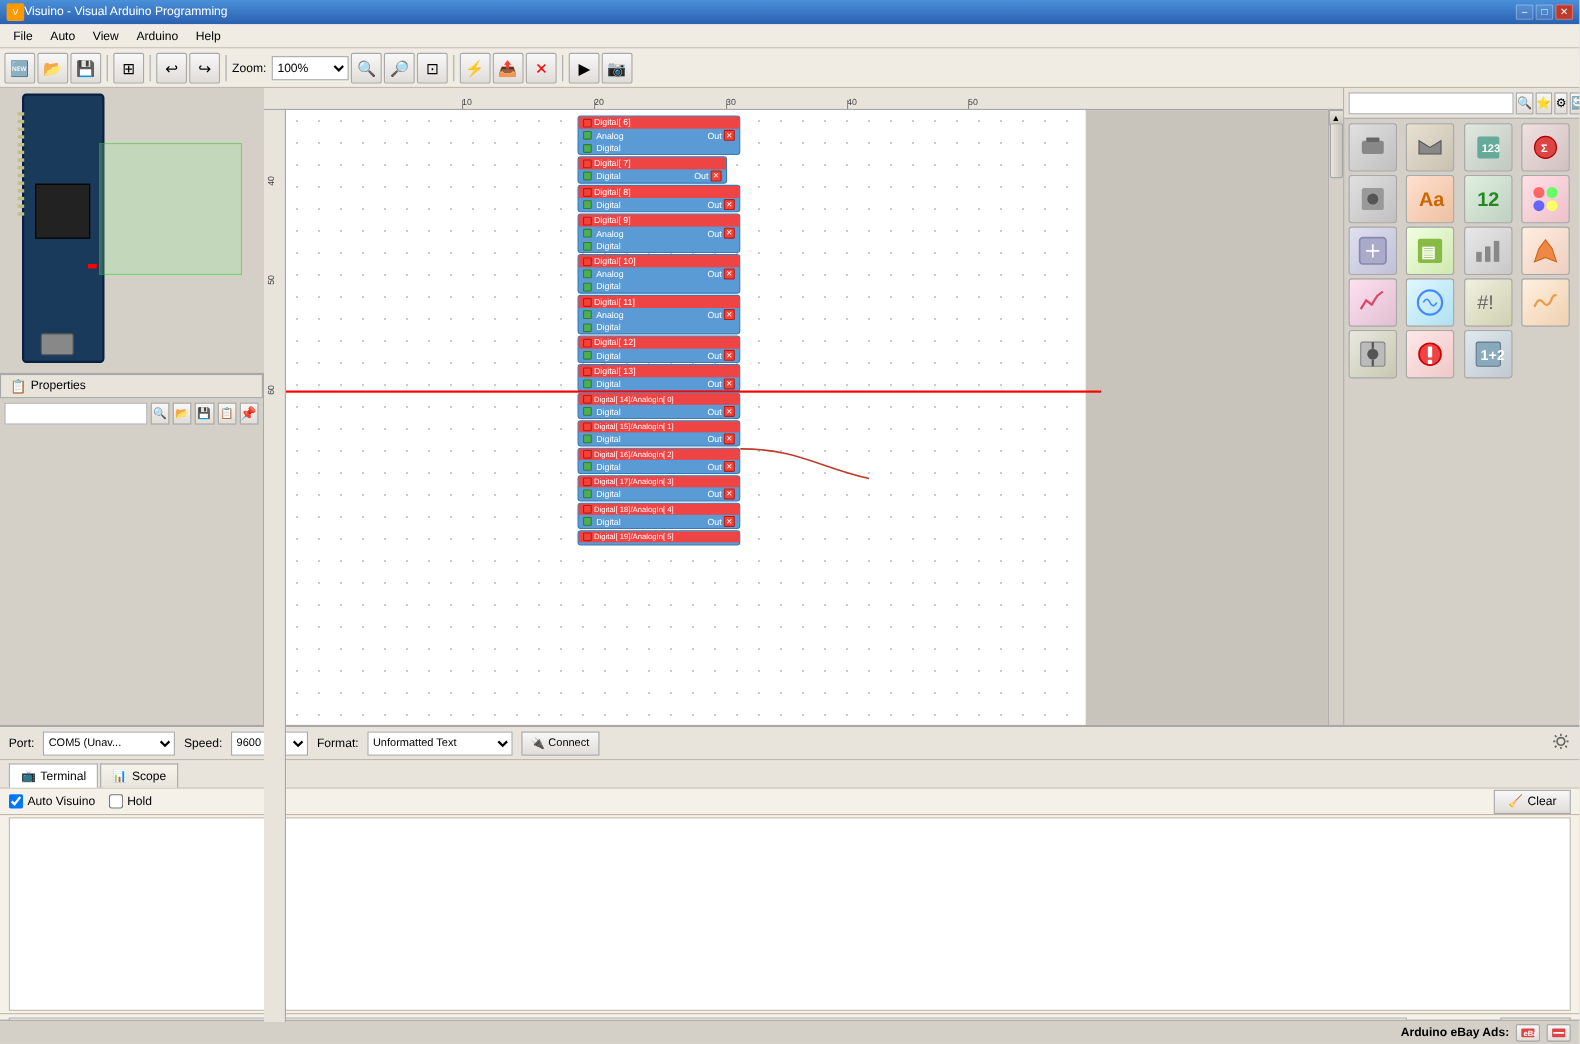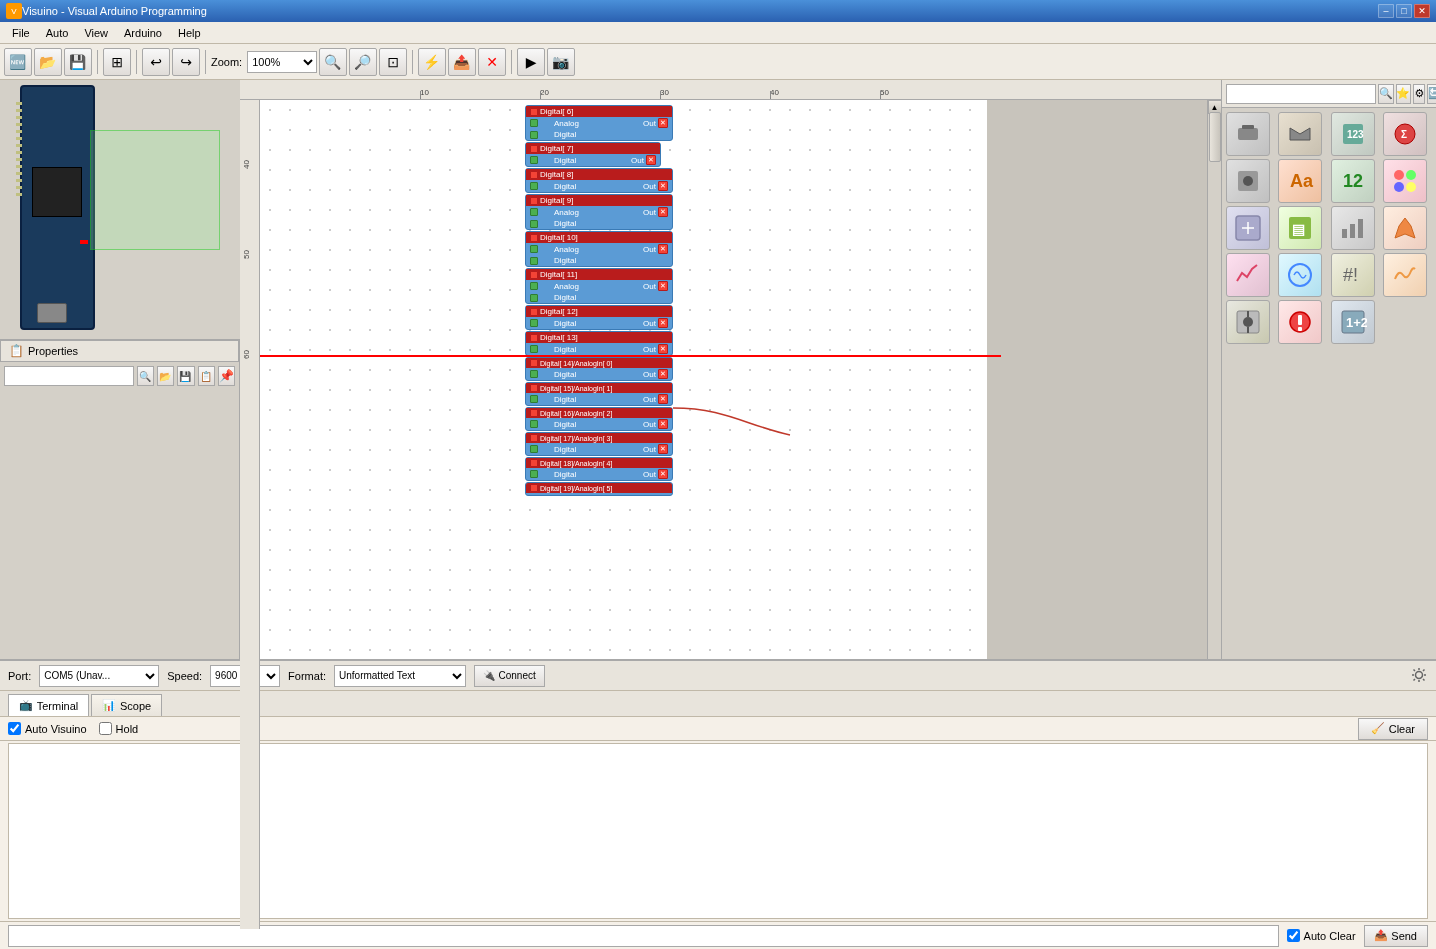--- a/index.html
+++ b/index.html
@@ -189,32 +189,32 @@
       background: #5b9bd5;
       border: 1px solid #3a7ab5;
       border-radius: 3px;
       margin-bottom: 1px;
       display: flex;
       flex-direction: column;
       font-size: 9px;
       color: white;
     }
     .comp-header {
-      background: #b91c1c;
+      background: #ef4444;
       padding: 1px 4px;
       font-size: 8px;
       display: flex;
       align-items: center;
       gap: 2px;
     }
     .comp-row {
       display: flex;
       align-items: center;
       padding: 1px 4px;
-      gap: 16px;
+      gap: 4px;
     }
     .comp-pin-green {
       width: 8px; height: 8px;
       background: #4caf50;
       border: 1px solid #2e7d32;
       border-radius: 1px;
     }
     .comp-pin-red {
       width: 8px; height: 8px;
       background: #f44336;
@@ -1037,14 +1037,31 @@
         <input type="checkbox" checked="" style="">
         <span>Auto Clear</span>
       </label>
       <button class="send-btn">
         <span>📤</span>
         <span>Send</span>
       </button>
     </div>
   </div>
 
+  <div id="status-bar" style="height:22px; background:#d4d0c8; border-top:1px solid #a8a8a8; display:flex; align-items:center; padding:0 8px; justify-content:flex-end; font-size:11px; font-weight:bold; flex-shrink:0;">
+    <div class="status-ads">
+      <span>Arduino eBay Ads:</span>
+      <div style="width:22px; height:16px; background:linear-gradient(to bottom,#f8f8f8,#e0dcd8); border:1px solid #a8a8a8; border-radius:2px; display:flex; align-items:center; justify-content:center; cursor:pointer;">
+        <svg width="14" height="14" viewBox="0 0 14 14">
+            <rect x="1" y="3" width="12" height="8" rx="1" fill="#d44"></rect>
+            <text x="3" y="10" font-size="7" fill="white" font-weight="bold">eBay</text>
+          </svg>
+      </div>
+      <div style="width:22px; height:16px; background:linear-gradient(to bottom,#f8f8f8,#e0dcd8); border:1px solid #a8a8a8; border-radius:2px; display:flex; align-items:center; justify-content:center; cursor:pointer;">
+        <svg width="14" height="14" viewBox="0 0 14 14">
+            <rect x="1" y="3" width="12" height="8" rx="1" fill="#d44"></rect>
+            <line x1="2" y1="7" x2="12" y2="7" stroke="white" stroke-width="1.5"></line>
+          </svg>
+      </div>
+    </div>
+  </div>
 
 </div>
 
 </body></html>

